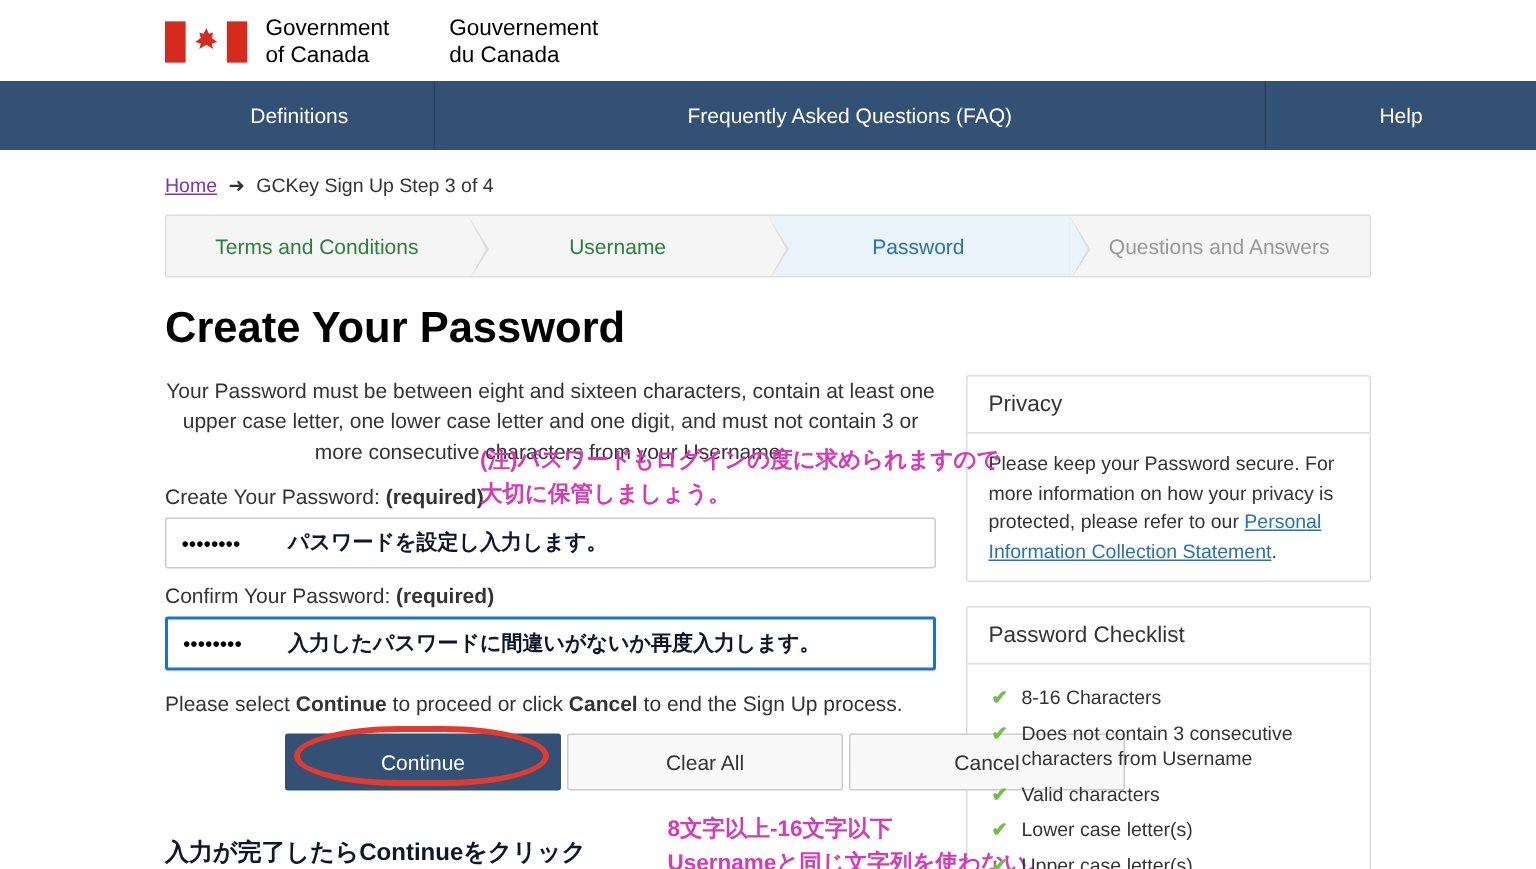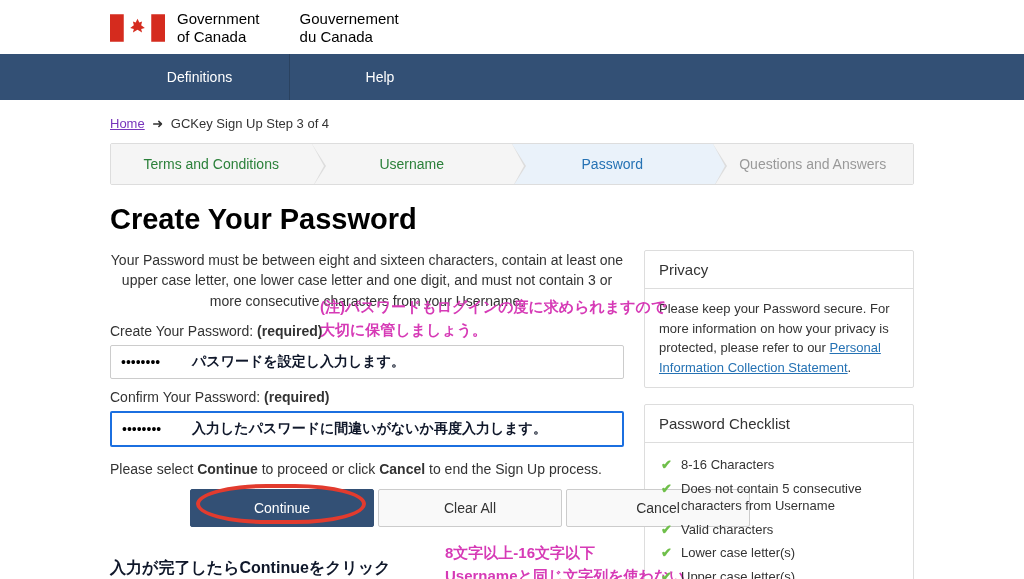--- a/index.html
+++ b/index.html
@@ -89,20 +89,21 @@
       <div>
         <div>Gouvernement</div>
         <div>du Canada</div>
       </div>
     </div>
   </div>
 
   <div class="nav">
     <div class="nav-spacer-left"></div>
     <div class="nav-item nav-def">Definitions</div>
+    <div class="nav-item nav-faq">Frequently Asked Questions (FAQ)</div>
     <div class="nav-item nav-help">Help</div>
   </div>
 
   <div class="content">
     <div class="crumbs">
       <a href="#">Home</a>
       <span class="arrow">➜</span>
       <span>GCKey Sign Up Step 3 of 4</span>
     </div>
 
@@ -163,21 +164,21 @@
           <div class="panel-b">
             <span>Please keep your Password secure. For more information on how your privacy is protected, please refer to our </span><a href="#">Personal Information Collection Statement</a><span>.</span>
           </div>
         </div>
 
         <div class="panel">
           <div class="panel-h">Password Checklist</div>
           <div class="panel-b">
             <ul class="checklist">
               <li>8-16 Characters</li>
-              <li>Does not contain 5 consecutive characters from Username</li>
+              <li>Does not contain 3 consecutive characters from Username</li>
               <li>Valid characters</li>
               <li>Lower case letter(s)</li>
               <li>Upper case letter(s)</li>
 
             </ul>
           </div>
         </div>
       </div>
     </div>
   </div>

